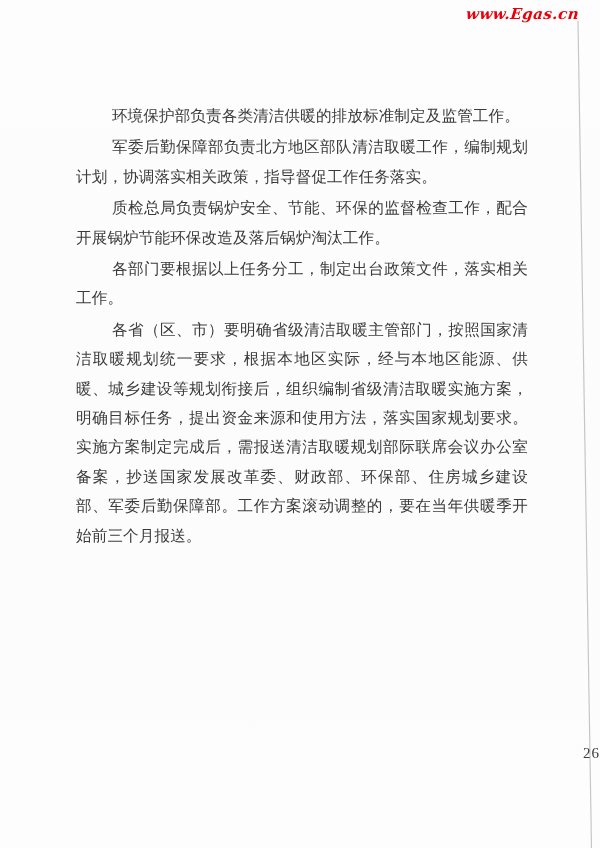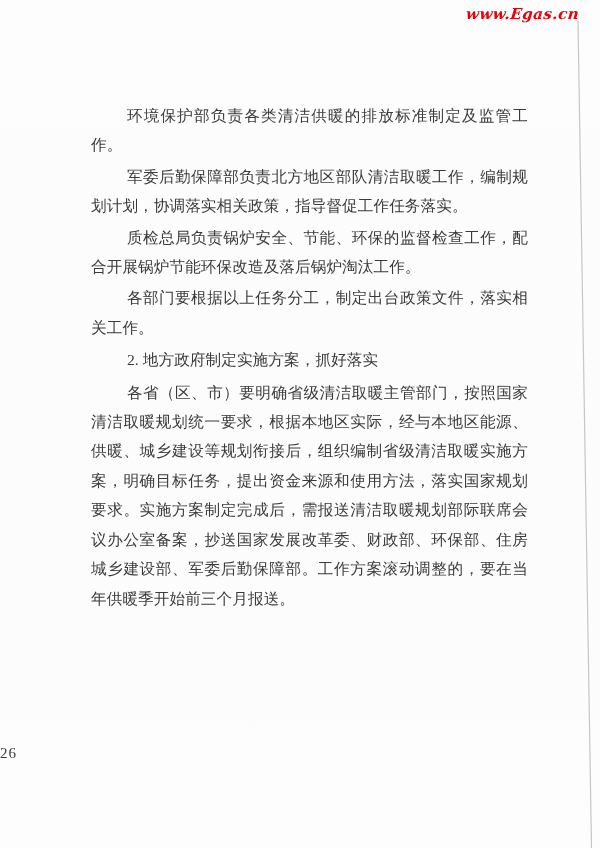--- a/index.html
+++ b/index.html
@@ -45,33 +45,33 @@
     top: 101px;
     width: 452px;
     font-size: 15.6px;
     line-height: 29.4px;
     color: #3a3a3a;
     text-align: justify;
     text-align-last: left;
     letter-spacing: 0.1px;
   }
   .content p {
-    margin: 0 0 2px 15px;
+    margin: 0 0 2px 0;
     text-indent: 2.3em;
   }
   .content p.heading {
     margin-top: 3px;
     margin-bottom: 3px;
   }
   .page-number {
     position: absolute;
     top: 745px;
     left: 0;
     width: 600px;
-    text-align: left;
+    text-align: right;
     font-size: 15px;
     color: #3c3c3c;
     letter-spacing: 1px;
   }
 </style>
 </head>
 <body>
 
 <div class="page">
 
@@ -79,19 +79,18 @@
 
   <svg class="scan-line" viewBox="0 0 600 848" xmlns="http://www.w3.org/2000/svg">
     <line x1="578" y1="21" x2="591.5" y2="848" stroke="#bdbdbd" stroke-width="1.2" opacity="0.85"></line>
   </svg>
 
   <div class="content">
     <p>环境保护部负责各类清洁供暖的排放标准制定及监管工作。</p>
     <p>军委后勤保障部负责北方地区部队清洁取暖工作，编制规划计划，协调落实相关政策，指导督促工作任务落实。</p>
     <p>质检总局负责锅炉安全、节能、环保的监督检查工作，配合开展锅炉节能环保改造及落后锅炉淘汰工作。</p>
     <p>各部门要根据以上任务分工，制定出台政策文件，落实相关工作。</p>
-    <p class="heading">2. 地方政府制定实施方案，抓好落实</p>
     <p>各省（区、市）要明确省级清洁取暖主管部门，按照国家清洁取暖规划统一要求，根据本地区实际，经与本地区能源、供暖、城乡建设等规划衔接后，组织编制省级清洁取暖实施方案，明确目标任务，提出资金来源和使用方法，落实国家规划要求。实施方案制定完成后，需报送清洁取暖规划部际联席会议办公室备案，抄送国家发展改革委、财政部、环保部、住房城乡建设部、军委后勤保障部。工作方案滚动调整的，要在当年供暖季开始前三个月报送。</p>
   </div>
 
   <div class="page-number">26</div>
 
 </div>
 
 </body></html>

